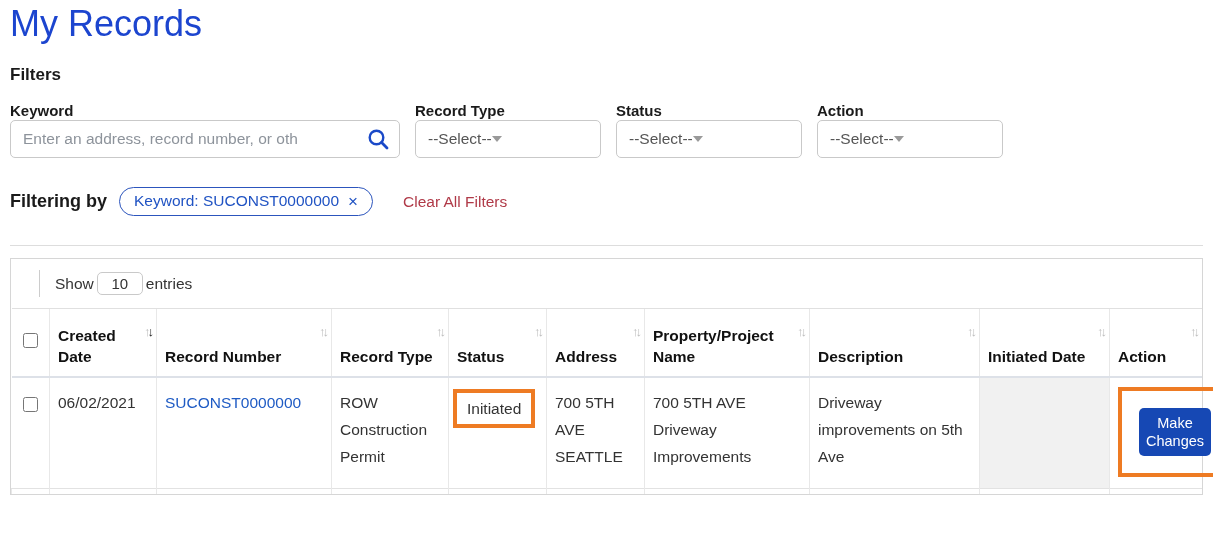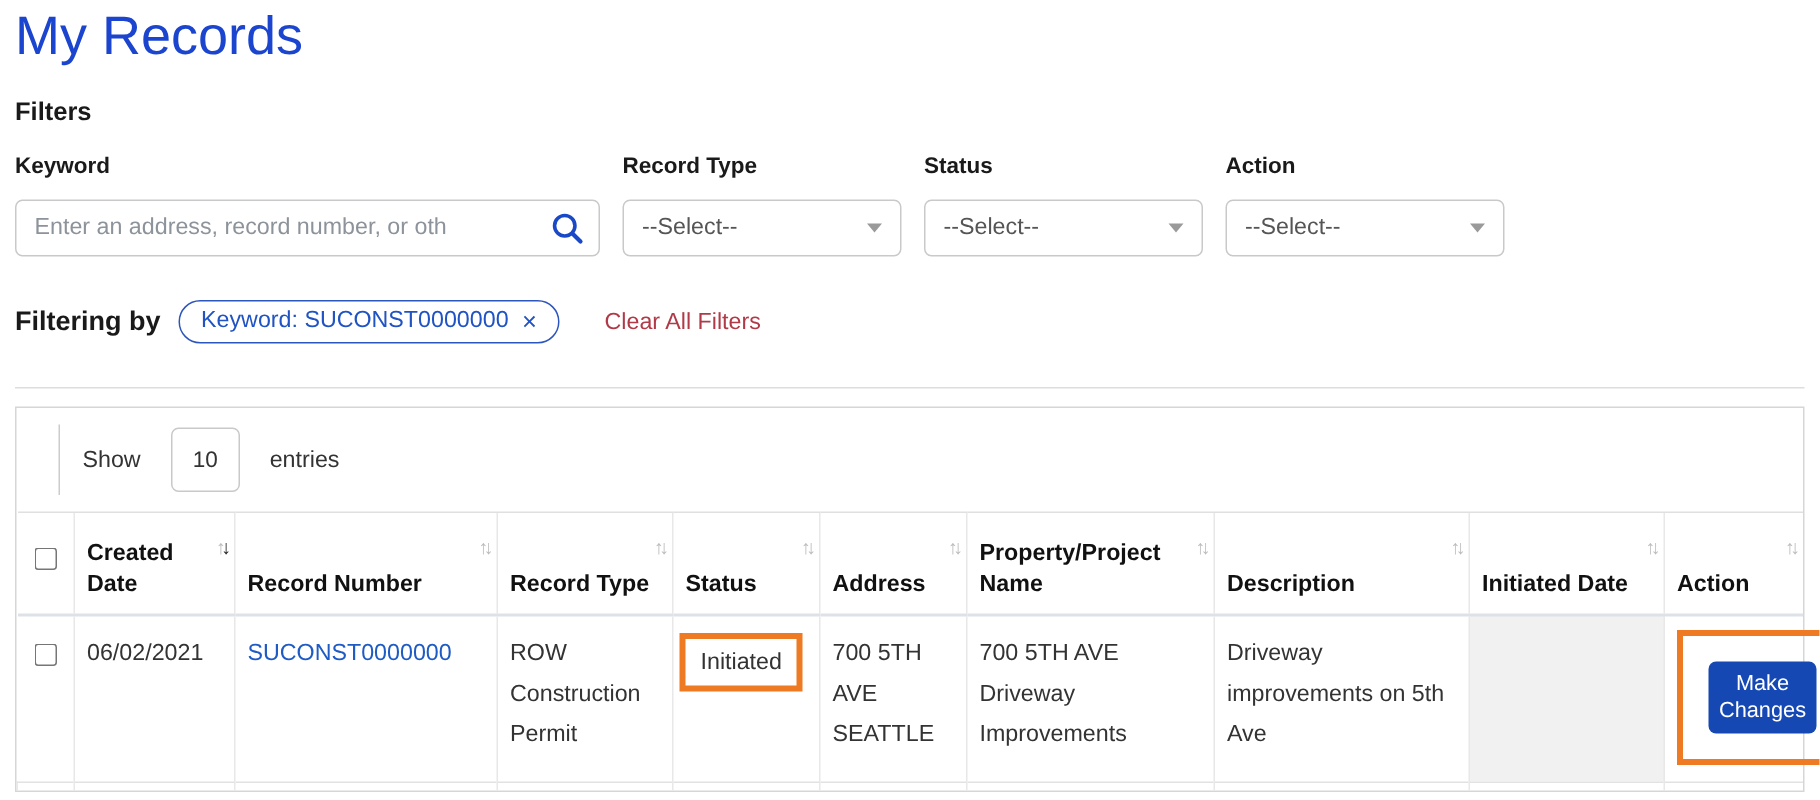--- a/index.html
+++ b/index.html
@@ -13,36 +13,36 @@
   .page { padding: 5px 10px 0 10px; }
 
   
   .page-title { margin: 0; font-size: 36px; font-weight: 400; color: #1c45cf; line-height: 37px; }
   .filters-heading { margin: 23px 0 0 0; font-size: 17px; font-weight: 700; color: #1a1a1a; line-height: 20px; }
 
   
   .filter-row { display: flex; margin-top: 17px; }
   .filter-group { display: flex; flex-direction: column; }
   .filter-group + .filter-group { margin-left: 15px; }
-  .filter-label { font-size: 15px; font-weight: 700; color: #1a1a1a; margin-bottom: 13px; line-height: 18px; }
+  .filter-label { font-size: 15px; font-weight: 700; color: #1a1a1a; margin-bottom: 0; line-height: 18px; }
   .kw-wrap { position: relative; width: 390px; }
   .kw-input {
     width: 100%; height: 38px; border: 1px solid #c9c9c9; border-radius: 5px;
     padding: 0 46px 0 12px; font-size: 15.5px; color: #333;
     font-family: "Liberation Sans", sans-serif; outline: none;
   }
   .kw-input::placeholder { color: #8d939b; opacity: 1; }
   .search-btn {
     position: absolute; right: 8px; top: 6px; width: 28px; height: 26px;
     background: none; border: none; padding: 0; cursor: pointer;
     display: flex; align-items: center; justify-content: center;
   }
   .select-box {
     width: 186px; height: 38px; border: 1px solid #c9c9c9; border-radius: 5px;
-    background: #fff; display: flex; align-items: center; justify-content: space-between;
+    background: #fff; display: flex; align-items: center; justify-content: flex-start;
     padding: 0 12px; cursor: pointer;
   }
   .select-value { font-size: 15.5px; color: #555; }
   .caret-down {
     width: 0; height: 0; border-left: 5px solid transparent;
     border-right: 5px solid transparent; border-top: 6px solid #9a9a9a;
   }
 
   
   .filtering-row { display: flex; align-items: center; margin-top: 29px; }
@@ -63,22 +63,22 @@
   .blue-link { color: #1f5bc4; text-decoration: none; cursor: pointer; }
   .rows-bar .vsep { width: 1px; height: 22px; background: #c5c5c5; margin: 0 13px; }
   .rows-bar .spacer { flex: 1; }
   .download-link { display: inline-flex; align-items: center; gap: 7px; }
 
   
   .table-wrap { margin-top: 12px; border: 1px solid #d6d6d6; }
   .summary-bar { display: flex; align-items: center; padding: 13px 13px; font-size: 15.5px; color: #333; }
   .summary-bar .vsep { width: 1px; align-self: stretch; background: #ccc; margin: -2px 15px; }
   .page-size-input {
-    width: 46px; height: 43px; border: 1px solid #c9c9c9; border-radius: 5px;
-    margin: 0 20px; text-align: center; font-size: 15px; color: #333;
+    width: 46px; height: 23px; border: 1px solid #c9c9c9; border-radius: 5px;
+    margin: 0 3px; text-align: center; font-size: 15px; color: #333;
     font-family: "Liberation Sans", sans-serif; outline: none;
   }
   table { width: 100%; border-collapse: collapse; table-layout: fixed; }
   th {
     height: 68px; border-top: 1px solid #e0e0e0; border-left: 1px solid #e8e8e8;
     vertical-align: bottom; text-align: left; padding: 8px 8px 9px 8px;
     font-size: 15.5px; font-weight: 700; color: #111; position: relative; line-height: 21px;
   }
   th.col-check { border-left: none; vertical-align: middle; text-align: center; padding: 8px 0; }
   .sort-icons { position: absolute; top: 12px; right: 5px; font-size: 13px; letter-spacing: -3px; color: #bcbcbc; font-weight: 400; }

